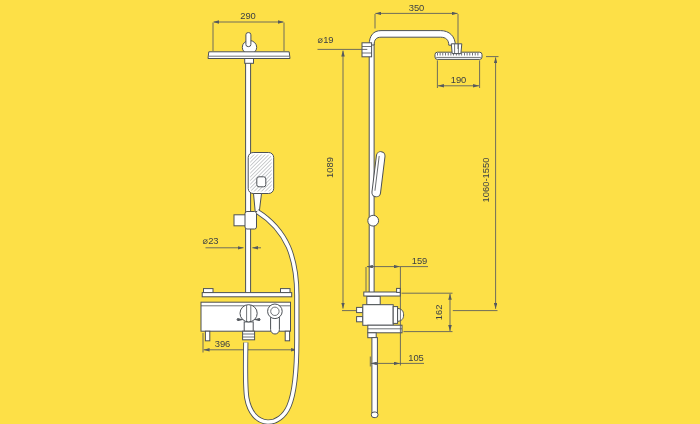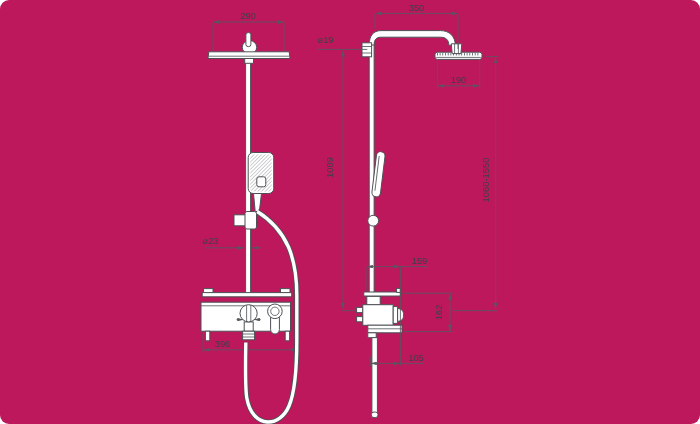--- a/index.html
+++ b/index.html
@@ -1,17 +1,17 @@
 <!DOCTYPE html>
 <html><head>
 <meta charset="utf-8">
 <style>
   html,body{margin:0;padding:0;background:#ffffff;}
-  .canvas{position:relative;width:700px;height:424px;background:#be185d;overflow:hidden;
-          font-family:"Liberation Sans","DejaVu Sans",sans-serif;border-radius:9px;}
+  .canvas{position:relative;width:700px;height:424px;background:#fde047;overflow:hidden;
+          font-family:"Liberation Sans","DejaVu Sans",sans-serif;}
   svg{position:absolute;left:0;top:0;}
   .dim-text{font-family:"Liberation Sans","DejaVu Sans",sans-serif;font-size:9.4px;fill:#3c4044;}
   .outline{fill:#ffffff;stroke:#4d5156;stroke-width:1;}
   .thin{fill:none;stroke:#4d5156;stroke-width:0.8;}
   .dimline{fill:none;stroke:#55595e;stroke-width:0.85;}
 </style>
 </head>
 <body>
 
 <div class="canvas">

